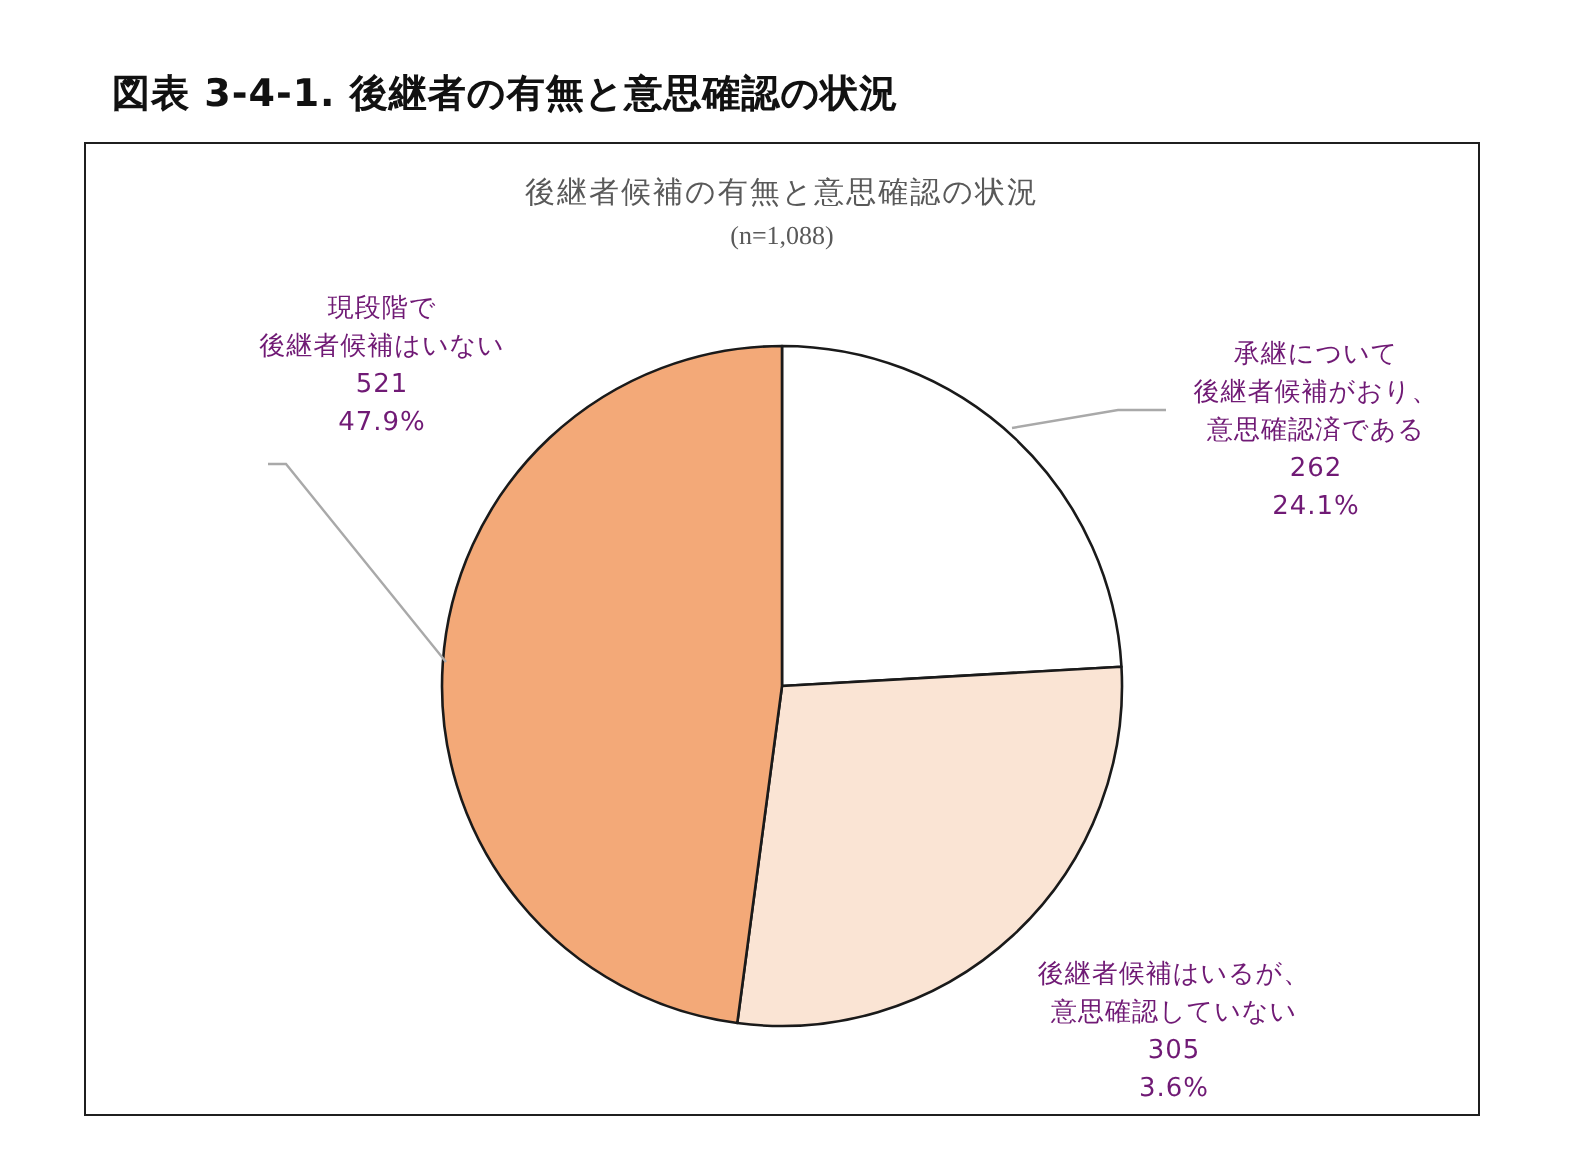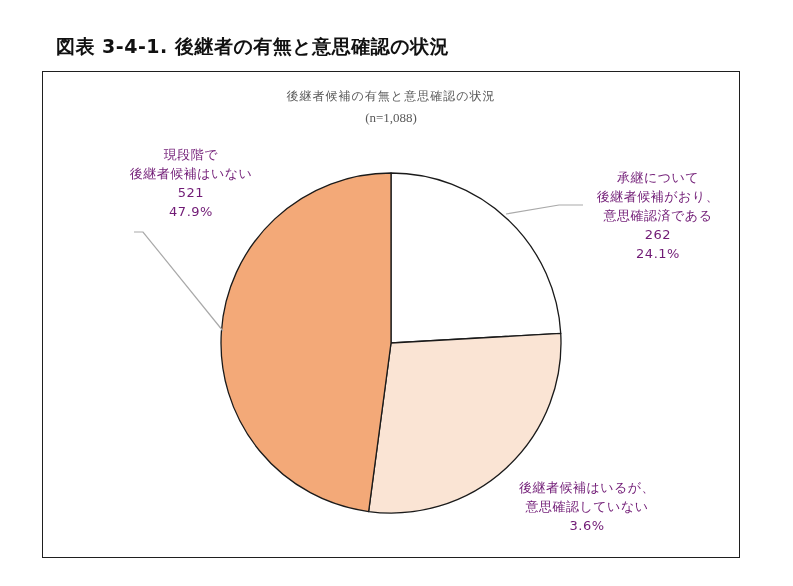--- a/index.html
+++ b/index.html
@@ -38,21 +38,21 @@
   }
   .chart-title-block {
     position: absolute;
     left: 0;
     top: 14px;
     width: 100%;
     text-align: center;
     color: #595959;
     line-height: 21px;
   }
-  .chart-title { font-size: 12px; letter-spacing: 1px; }
+  .chart-title { font-size: 15px; letter-spacing: 1px; }
   .chart-subtitle { font-size: 13px; font-family: Liberation Serif, serif; }
   .pie-svg {
     position: absolute;
     left: 0;
     top: 0;
     width: 698px;
     height: 487px;
   }
   .callout {
     position: absolute;
@@ -101,17 +101,18 @@
       <div>承継について</div>
       <div>後継者候補がおり、</div>
       <div>意思確認済である</div>
       <div>262</div>
       <div>24.1%</div>
     </div>
 
     <div class="callout callout-bottom">
       <div>後継者候補はいるが、</div>
       <div>意思確認していない</div>
+      <div>305</div>
       <div>3.6%</div>
     </div>
 
   </div>
 </div>
 
 </body></html>

